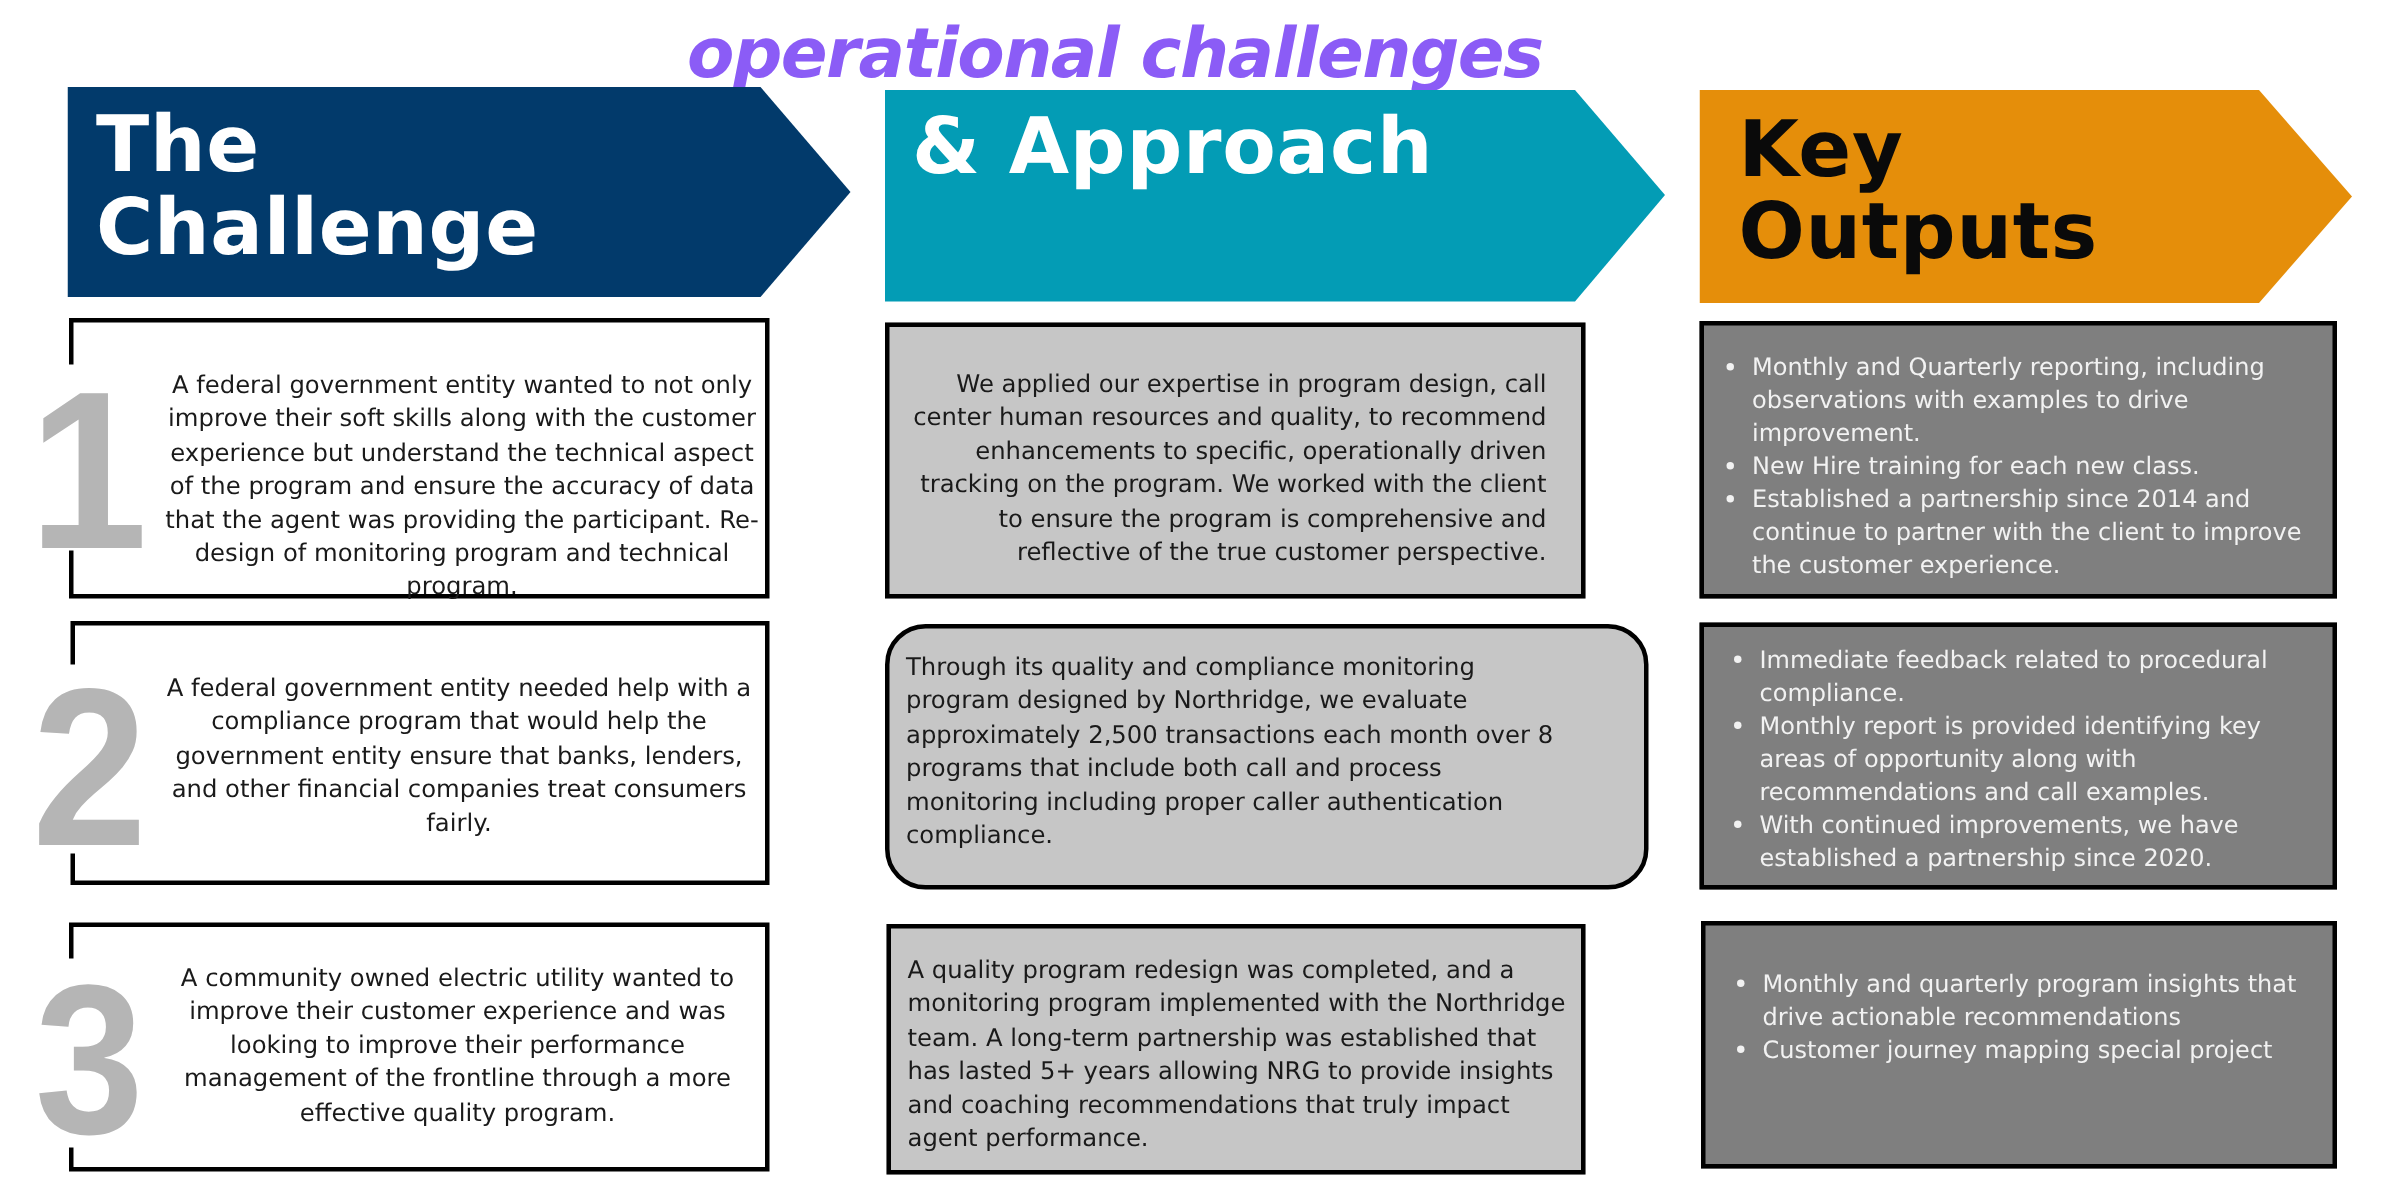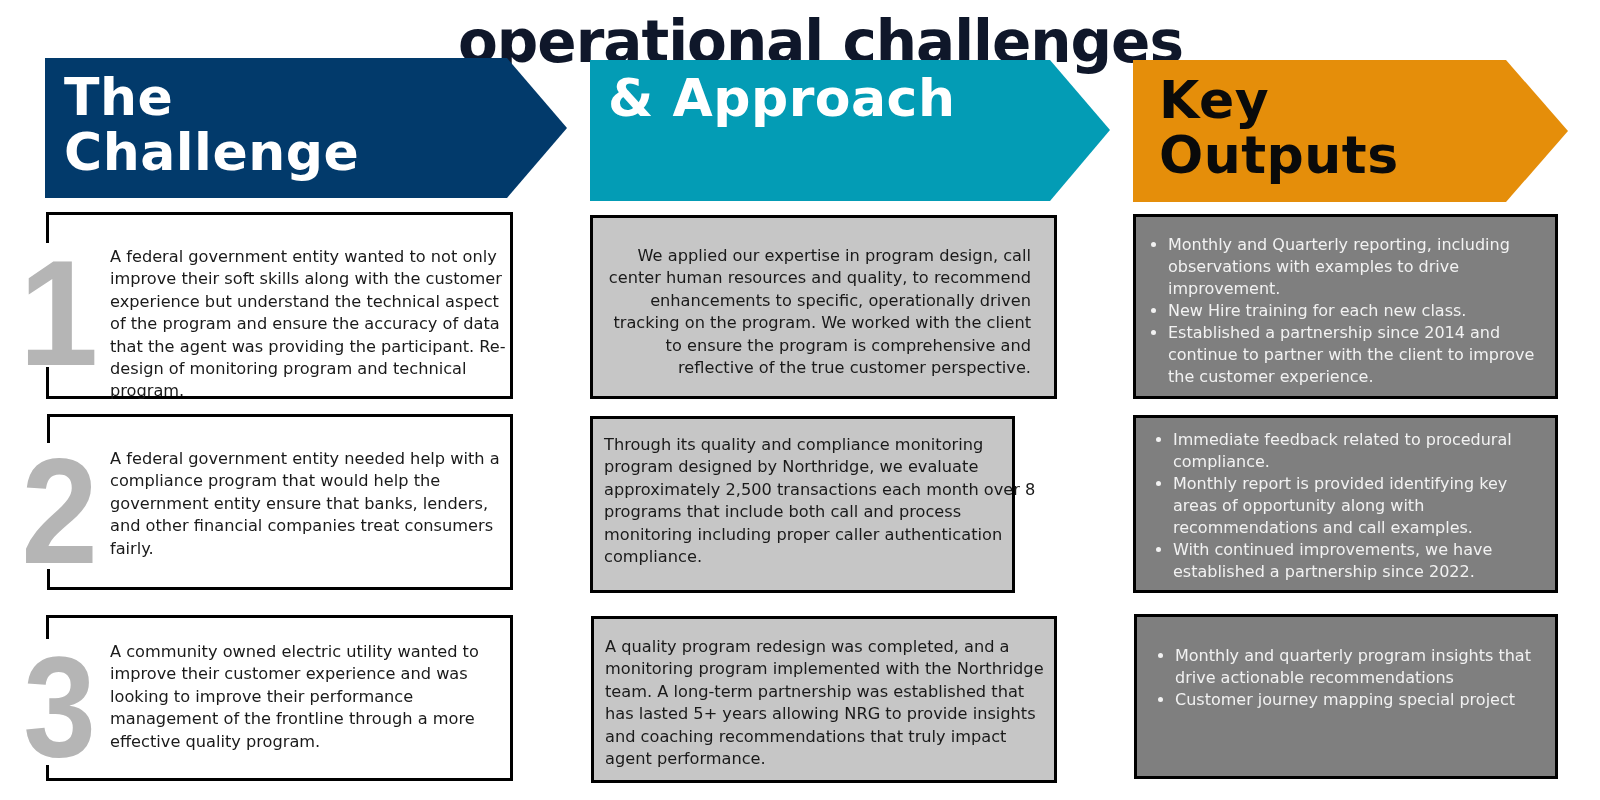--- a/index.html
+++ b/index.html
@@ -4,41 +4,41 @@
   <style>
     html, body { margin: 0; padding: 0; }
     body {
       width: 1600px; height: 800px; position: relative; overflow: hidden;
       background: #ffffff;
       font-family: "Liberation Sans", "DejaVu Sans", sans-serif;
     }
     .watermark {
       position: absolute; left: 458px; top: 8px;
       font-family: "DejaVu Sans", sans-serif; font-weight: bold;
-      font-size: 58px; letter-spacing: -1px;
-      color: #0f172a; white-space: nowrap; z-index: 0;
+      font-size: 46px; letter-spacing: -1px;
+      color: #8b5cf6; white-space: nowrap; z-index: 0; font-style: italic;
     }
     .banner {
       position: absolute; z-index: 1;
     }
     .banner svg { position: absolute; left: 0; top: 0; }
     .banner-title {
       position: absolute; font-family: "DejaVu Sans", sans-serif;
       font-weight: bold; font-size: 52px; line-height: 55px;
       letter-spacing: 0.5px; white-space: nowrap;
     }
     .box {
       position: absolute; box-sizing: border-box; z-index: 1;
       border: 3px solid #000;
     }
     .box-text {
       position: absolute; font-family: "DejaVu Sans", sans-serif;
       font-size: 16.2px; line-height: 22.4px; color: #1a1a1a;
     }
-    .challenge-box { background: #ffffff; }
+    .challenge-box { background: #ffffff; text-align: center; }
     .gap-mask { position: absolute; left: -4px; width: 6px; background: #ffffff; }
     .numeral {
       position: absolute; z-index: 2;
       font-family: "Liberation Sans", sans-serif; font-weight: bold;
       color: #b5b5b5; font-size: 150px; line-height: 1;
     }
     .approach-box { background: #c6c6c6; }
     .output-box { background: #7f7f7f; }
     .output-box ul {
       position: absolute; margin: 0; padding: 0 0 0 20px;
@@ -95,39 +95,39 @@
 
 <div class="box challenge-box" style="left:46px; top:615px; width:467px; height:166px;">
   <div class="gap-mask" style="top:21px; height:126px;"></div>
   <div class="box-text" style="left:61px; top:23px; width:390px;">A community owned electric utility wanted to improve their customer experience and was looking to improve their performance management of the frontline through a more effective quality program.</div>
 </div>
 <div class="numeral" style="left:20px; top:636px; font-size:142px; transform:scaleX(0.92);">3</div>
 
 <div class="box approach-box" style="left:590px; top:215px; width:467px; height:184px;">
   <div class="box-text" style="left:8px; top:27px; width:430px;text-align:right;">We applied our expertise in program design, call center human resources and quality, to recommend enhancements to specific, operationally driven tracking on the program. We worked with the client to ensure the program is comprehensive and reflective of the true customer perspective.</div>
 </div>
-<div class="box approach-box" style="left:590px; top:416px; width:425px; height:177px;">
+<div class="box approach-box" style="left:590px; top:416px; width:509px; height:177px;border-radius:27px;">
   <div class="box-text" style="left:11px; top:15px; width:440px;">Through its quality and compliance monitoring program designed by Northridge, we evaluate approximately 2,500 transactions each month over 8 programs that include both call and process monitoring including proper caller authentication compliance.</div>
 </div>
 <div class="box approach-box" style="left:591px; top:616px; width:466px; height:167px;">
   <div class="box-text" style="left:11px; top:17px; width:440px;">A quality program redesign was completed, and a monitoring program implemented with the Northridge team. A long-term partnership was established that has lasted 5+ years allowing NRG to provide insights and coaching recommendations that truly impact agent performance.</div>
 </div>
 
 <div class="box output-box" style="left:1133px; top:214px; width:425px; height:185px;">
   <ul style="left:12px; top:17px; width:380px;">
     <li>Monthly and Quarterly reporting, including observations with examples to drive improvement.</li>
     <li>New Hire training for each new class.</li>
     <li>Established a partnership since 2014 and continue to partner with the client to improve the customer experience.</li>
   </ul>
 </div>
 <div class="box output-box" style="left:1133px; top:415px; width:425px; height:178px;">
   <ul style="left:17px; top:11px; width:380px;">
     <li>Immediate feedback related to procedural compliance.</li>
     <li>Monthly report is provided identifying key areas of opportunity along with recommendations and call examples.</li>
-    <li>With continued improvements, we have established a partnership since 2022.</li>
+    <li>With continued improvements, we have established a partnership since 2020.</li>
   </ul>
 </div>
 <div class="box output-box" style="left:1134px; top:614px; width:424px; height:165px;">
   <ul style="left:18px; top:28px; width:380px;">
     <li>Monthly and quarterly program insights that drive actionable recommendations</li>
     <li>Customer journey mapping special project</li>
   </ul>
 </div>
 
 </body></html>

